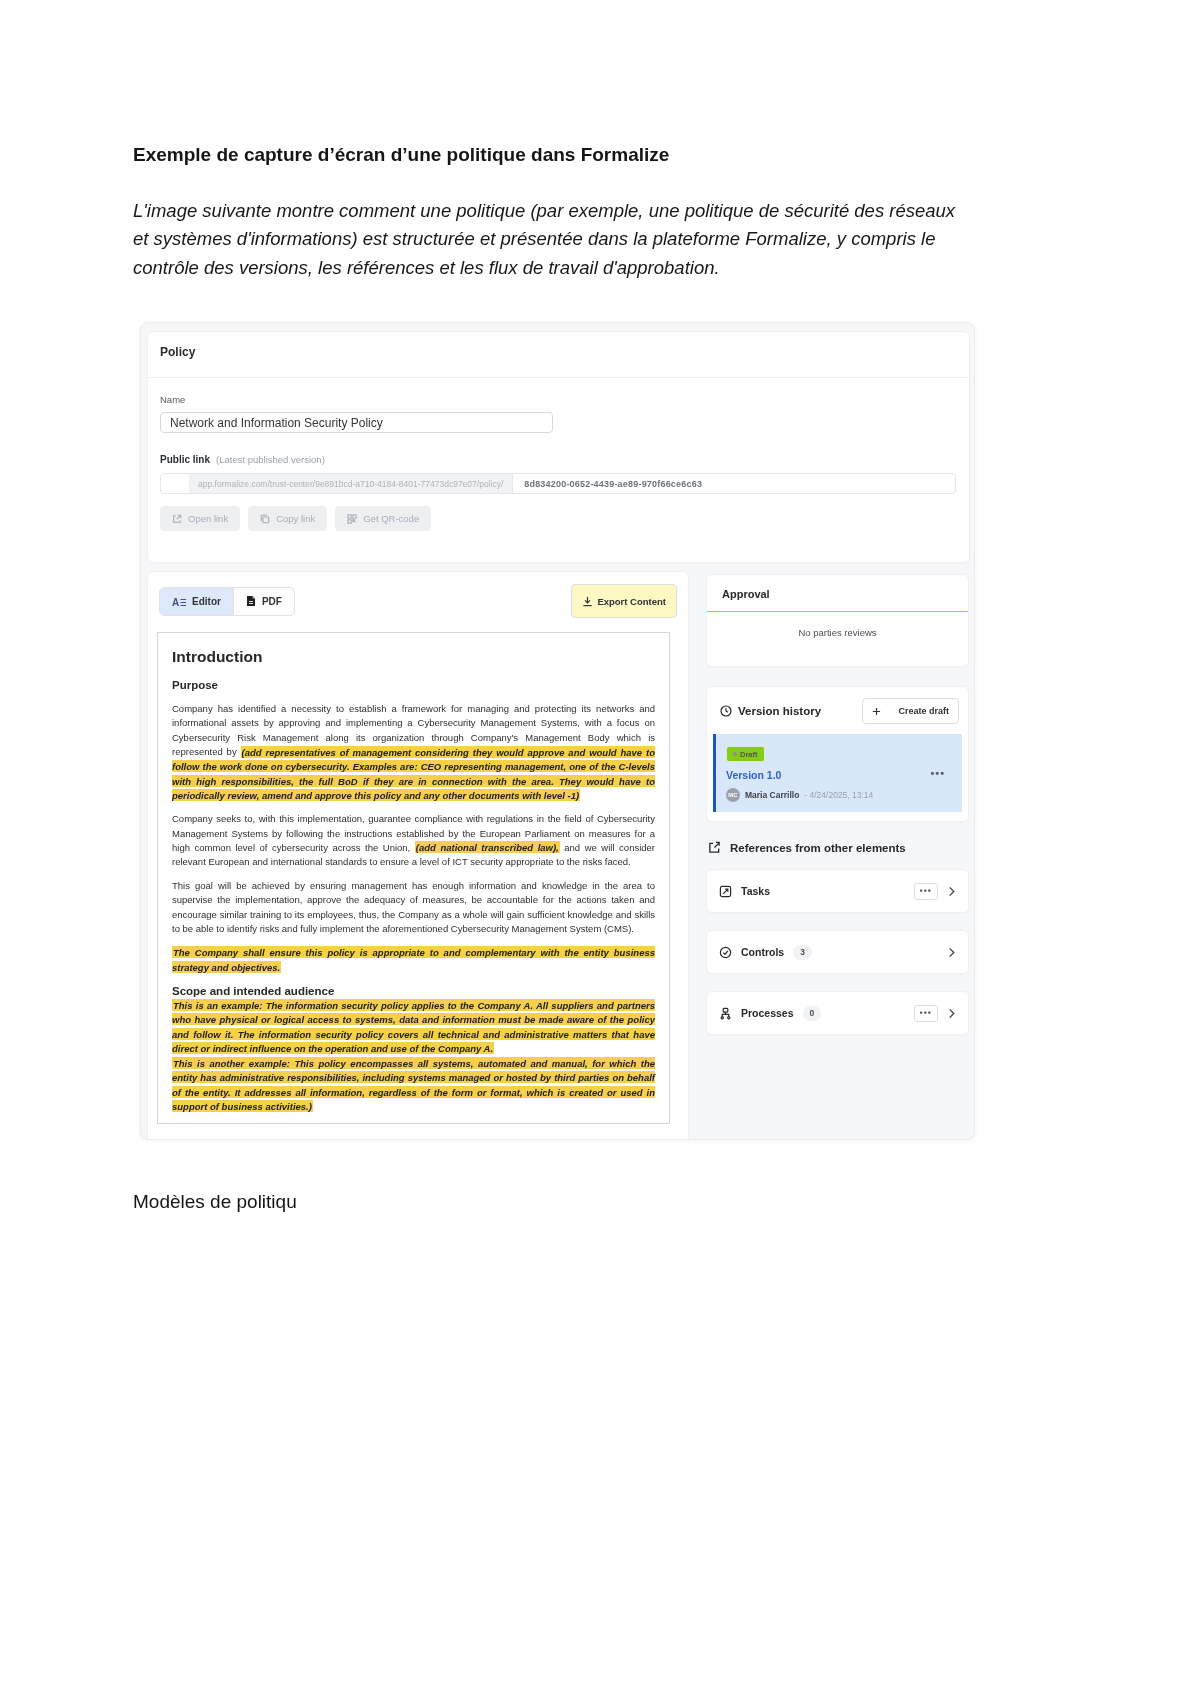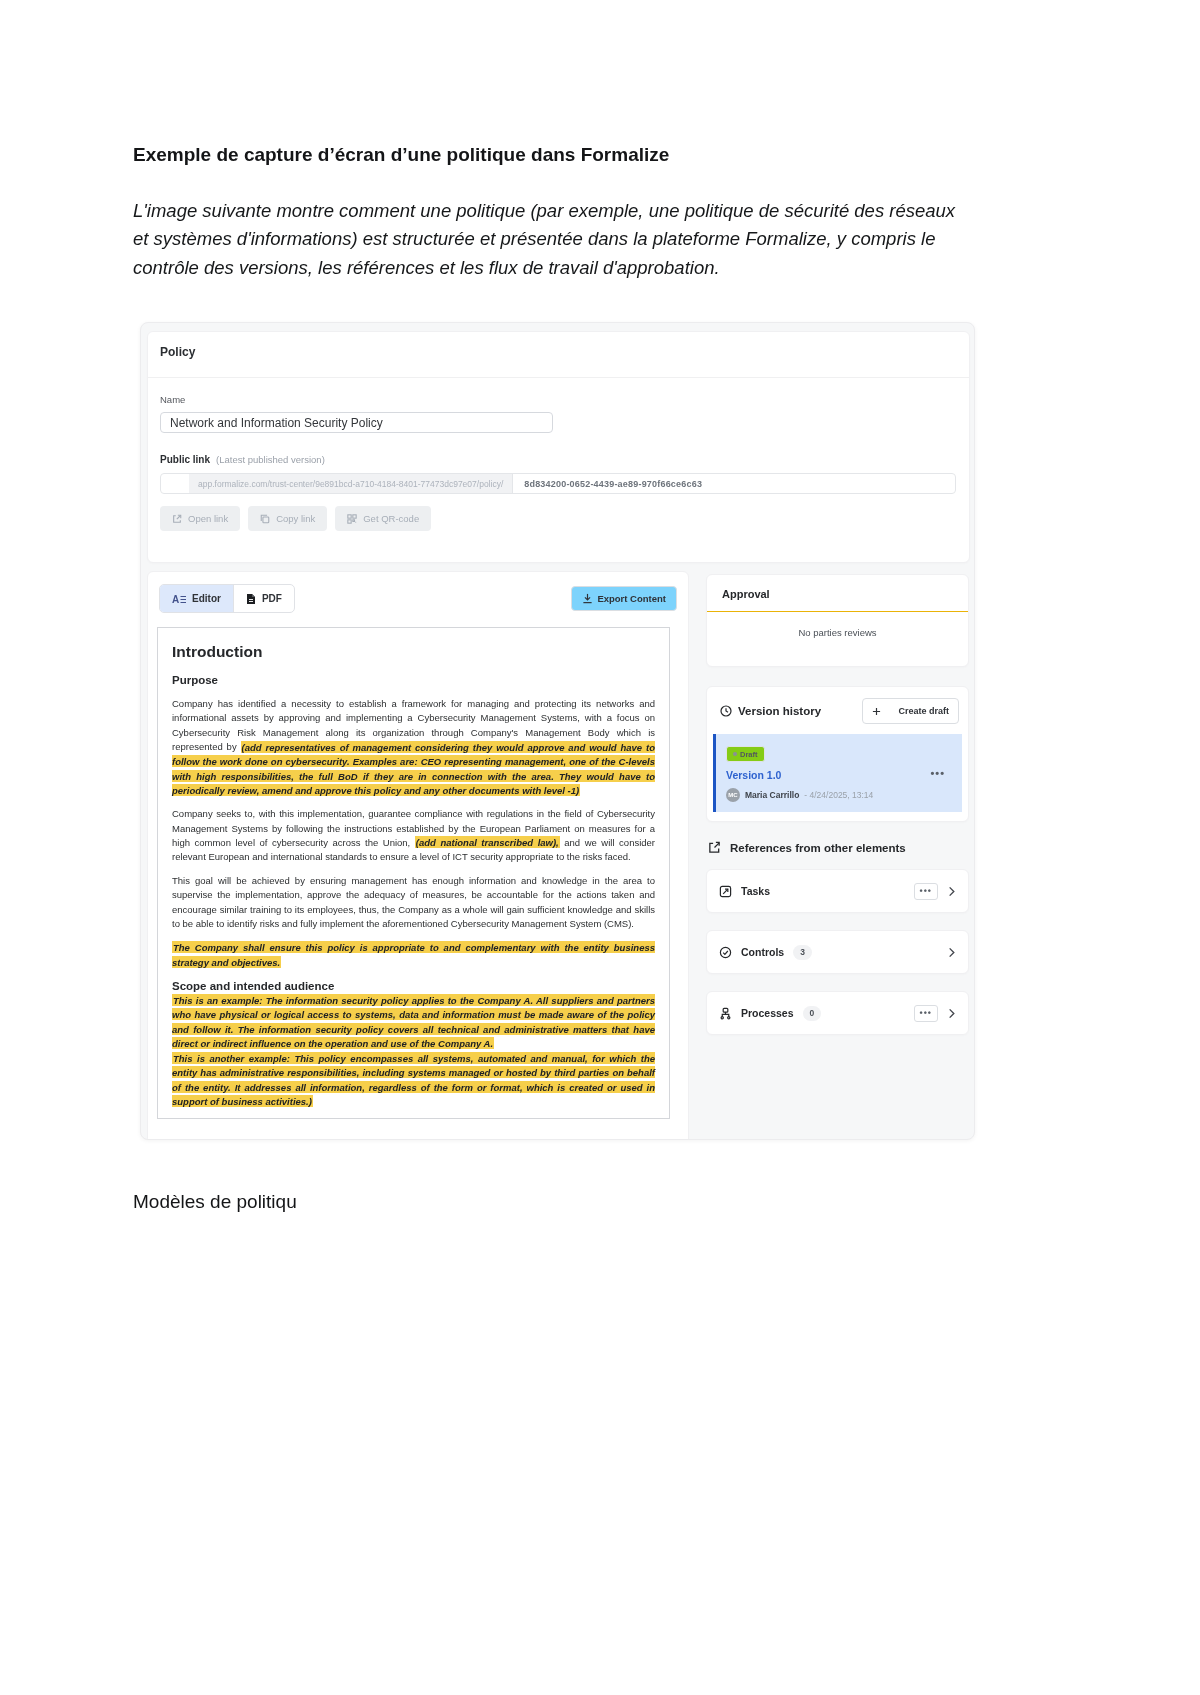--- a/index.html
+++ b/index.html
@@ -33,21 +33,21 @@
   .ghost-btn { height:25px; padding:0 12px; background:#edeff1; border:none; border-radius:4px; color:#a7aeb8;
                font-size:9.5px; display:flex; align-items:center; gap:6px; font-family:"Liberation Sans", sans-serif; }
 
   
   .main-left { position:absolute; left:6px; top:248px; width:542px; height:570px; background:#fff; border:1px solid #f0f0f2; border-radius:6px 6px 0 0; }
   .tabs-row { padding:12px 11px 0; display:flex; justify-content:space-between; align-items:center; }
   .tab-group { display:flex; border:1px solid #e0e2e6; border-radius:5px; overflow:hidden; background:#fff; }
   .tab { height:27px; padding:0 12px; display:flex; align-items:center; gap:6px; font-size:10px; font-weight:600; color:#2f3237; cursor:default; }
   .tab.selected { background:#dde8fb; }
   .tab + .tab { border-left:1px solid #e0e2e6; }
-  .export-btn { height:25px; padding:0 10px; border:1px solid #dbdee2; border-radius:4px; background:#7dd3fc; font-size:9.5px;
+  .export-btn { height:34px; padding:0 10px; border:1px solid #dbdee2; border-radius:4px; background:#fef9c3; font-size:9.5px;
                 font-weight:600; color:#2f3237; display:flex; gap:4px; align-items:center; font-family:"Liberation Sans", sans-serif; }
 
   .doc-card { margin:14px 9px 0; width:513px; height:492px; border:1px solid #d4d6da; background:#fff; padding:15px 14px; overflow:hidden; }
   .doc-h1 { font-size:15.5px; font-weight:700; color:#26282b; margin:0 0 13px; }
   .doc-h2 { font-size:11.5px; font-weight:700; color:#26282b; margin:0 0 11px; }
   .doc-p { font-size:9.5px; line-height:1.52; text-align:justify; color:#2d2f31; margin:0 0 9px; }
   .hl { background:#f6cf4b; font-style:italic; font-weight:700; color:#202223; padding:0.5px 1px; }
   .scope-h { font-size:11.5px; font-weight:700; color:#26282b; margin:11px 0 1px; }
   .tight { margin:0; }
 

